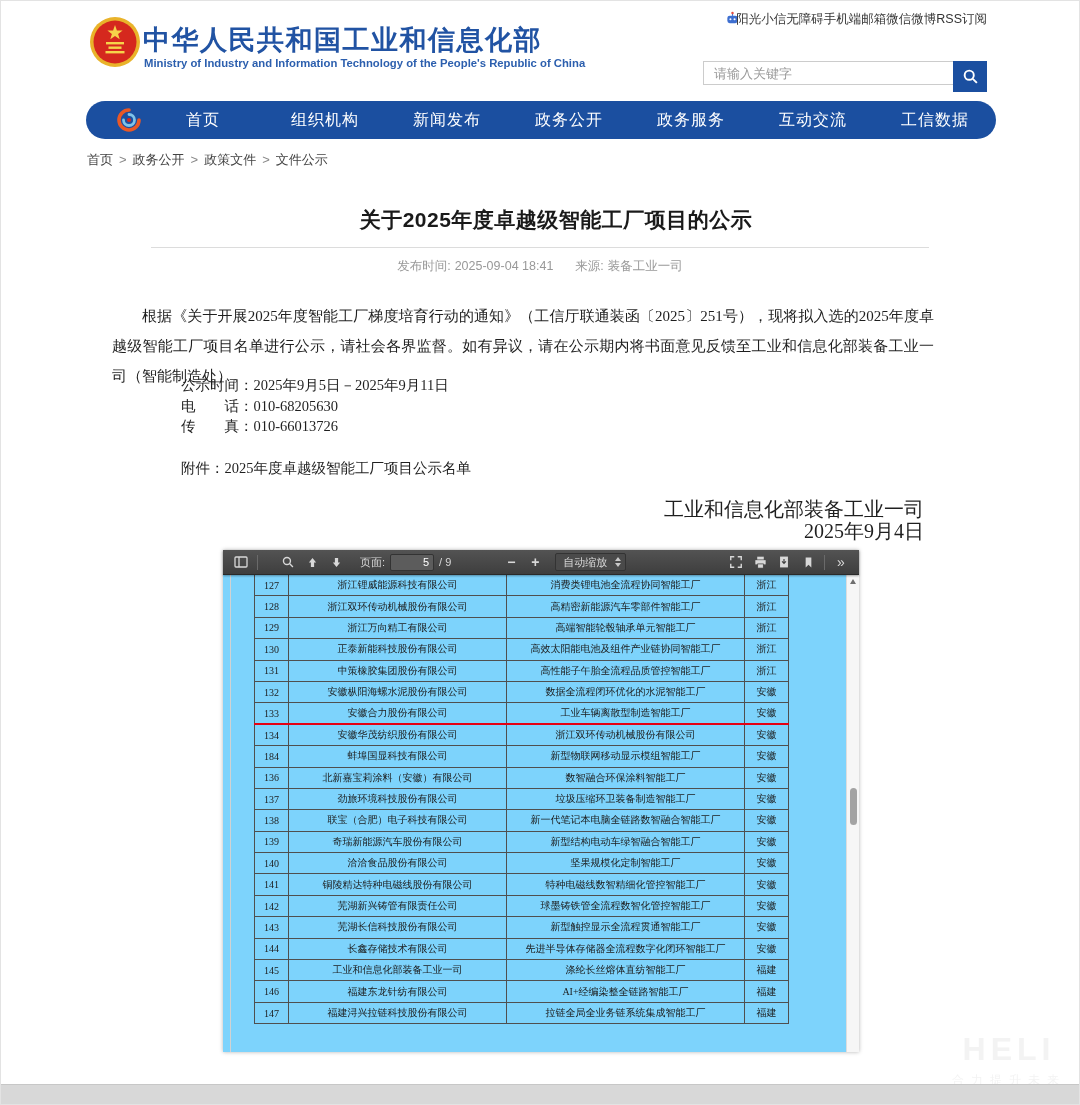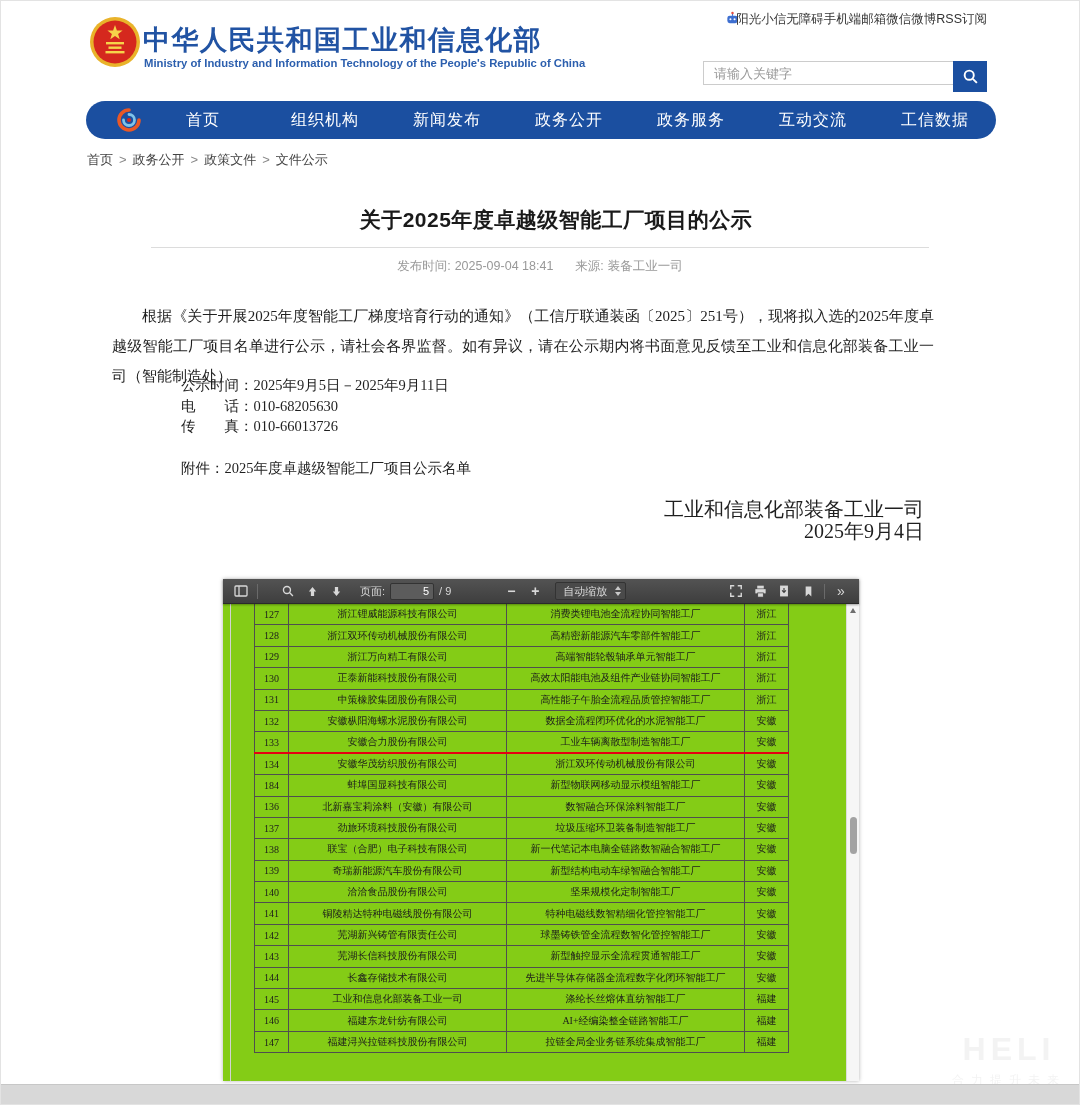--- a/index.html
+++ b/index.html
@@ -48,21 +48,21 @@
   .serif { font-family:"Liberation Serif","DejaVu Serif",serif; }
   .art-para { position:absolute; left:111px; top:300px; width:822px; font-size:15px;
               line-height:30px; text-indent:2em; color:#1f1f1f; text-align:justify; }
   .art-lines { position:absolute; left:180px; top:374px; font-size:14.5px; color:#1f1f1f; }
   .art-lines div { height:20.6px; line-height:20.6px; }
   .art-attachment { position:absolute; left:180px; top:458px; font-size:14.5px; color:#1f1f1f; cursor:pointer; }
   .art-sign { position:absolute; right:155px; top:497px; text-align:right; font-size:20px;
               color:#1f1f1f; line-height:22px; }
 
   
-  .pdf-viewer { position:absolute; left:222px; top:578px; width:636px; height:502px;
+  .pdf-viewer { position:absolute; left:222px; top:549px; width:636px; height:502px;
                 background:#fdfdfd; box-shadow:0 0 4px rgba(0,0,0,.3); }
   .pdf-toolbar { position:absolute; left:0; top:0; right:0; height:25px;
                  background:linear-gradient(#535353,#3e3e3e); border-bottom:1px solid #2a2a2a;
                  display:flex; align-items:center; padding:0 6px; color:#d8d8d8;
                  box-shadow:0 1px 2px rgba(0,0,0,.35); z-index:3; }
   .tb-btn { width:24px; height:21px; display:flex; align-items:center; justify-content:center;
             cursor:pointer; flex:0 0 auto; }
   .tb-sep { width:1px; height:15px; background:#6a6a6a; margin:0 4px; flex:0 0 auto; }
   .tb-label { font-size:11px; margin:0 5px 0 12px; white-space:nowrap; }
   .page-input { width:44px; height:17px; background:#5c5c5c; border:1px solid #333;
@@ -74,21 +74,21 @@
                  border-radius:2px; display:flex; align-items:center; padding:0 4px 0 7px;
                  font-size:11px; cursor:pointer; white-space:nowrap; }
   .dd-arrows { display:inline-block; margin-left:8px; }
   .dd-arrows i { display:block; width:0; height:0; border-left:3px solid transparent;
                  border-right:3px solid transparent; }
   .dd-arrows .up { border-bottom:4px solid #c9c9c9; margin-bottom:2px; }
   .dd-arrows .dn { border-top:4px solid #c9c9c9; }
   .tb-spacer { flex:1; }
   .more-glyph { font-size:14px; color:#d8d8d8; line-height:1; }
 
-  .pdf-doc { position:absolute; left:0; top:25px; right:13px; bottom:0; background:#84cc16; overflow:hidden; }
+  .pdf-doc { position:absolute; left:0; top:25px; right:13px; bottom:0; background:#7dd3fc; overflow:hidden; }
   .page-edge { position:absolute; left:7px; top:0; bottom:0; border-left:1px solid #d2d2d2; }
   .pdf-table { position:absolute; left:31px; top:-1px; border-collapse:collapse; table-layout:fixed;
                width:534px; font-family:"Liberation Serif","DejaVu Serif",serif; }
   .pdf-table td { border:1px solid #4f4f4f; height:21.4px; font-size:10px; color:#1c1c1c;
                   text-align:center; padding:0 2px; white-space:nowrap; overflow:hidden; }
   .col-no { width:34px; } .col-co { width:218px; } .col-pr { width:238px; } .col-pv { width:44px; }
   tr.row-highlight td { border-bottom:2.5px solid #e60012; }
 
   .pdf-scrollbar { position:absolute; right:0; top:25px; bottom:0; width:13px;
                    background:#f6f6f6; border-left:1px solid #ddd; }

